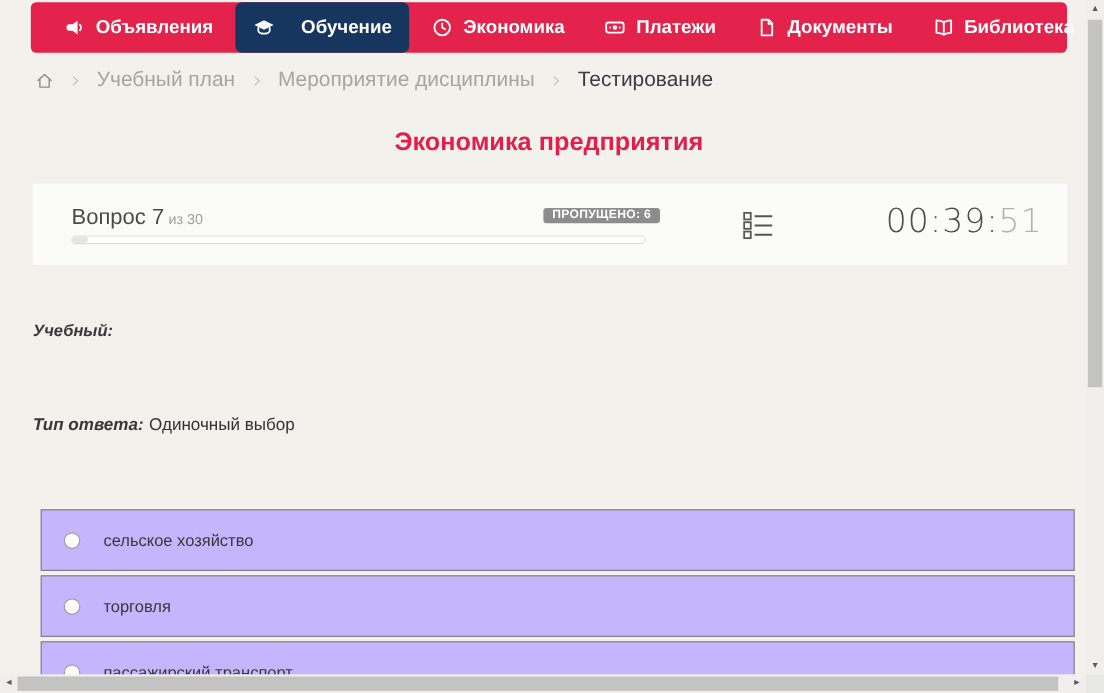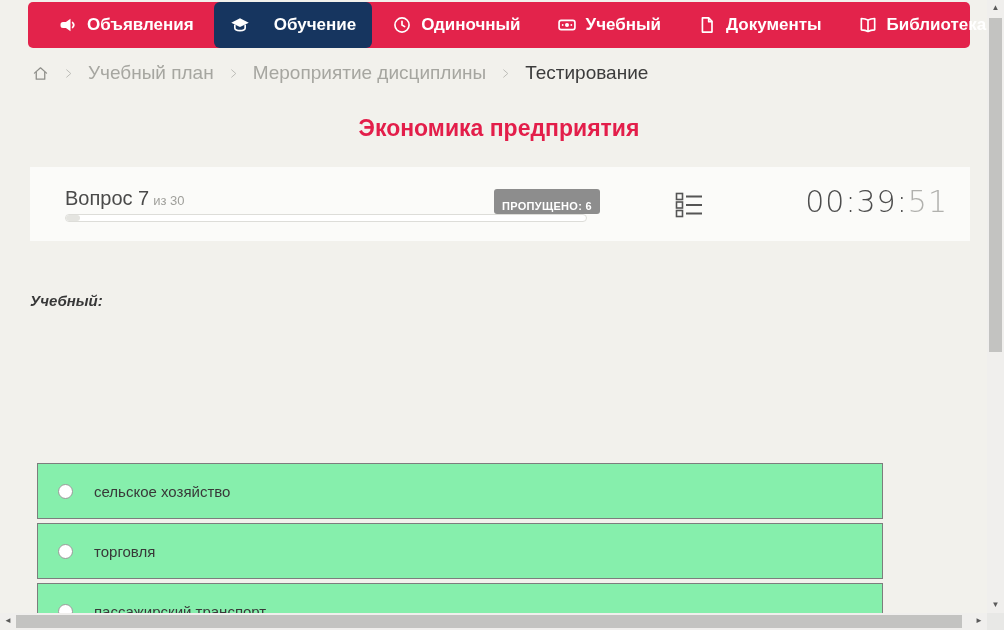--- a/index.html
+++ b/index.html
@@ -45,21 +45,21 @@
   
   .quiz-header {
     position:absolute; left:30px; top:167px; width:940px; height:74px;
     background:#fbfbf9;
   }
   .q-title { position:absolute; left:35px; top:20px; font-size:20px; color:#4a4a4a; }
   .q-of   { font-size:13px; color:#9f9f9b; margin-left:4px; }
   .skip-badge {
     position:absolute; left:464px; top:22px;
     background:#8d8d8d; color:#fff; font-size:11px; font-weight:700;
-    padding:11px 8px 2px; border-radius:3px; letter-spacing:.3px;
+    padding:0 8px 2px; border-radius:3px; letter-spacing:.3px;
   }
   .progress {
     position:absolute; left:35px; top:47px; width:522px; height:8px;
     background:#ffffff; border:1px solid #ddddd9; border-radius:4px; overflow:hidden;
   }
   .progress-fill { height:100%; width:14px; background:#e4e4e0; border-radius:4px; }
   .qlist-btn { position:absolute; left:645px; top:24px; cursor:pointer; }
   .qlist-btn svg { width:28px; height:28px; display:block; }
   .timer {
     position:absolute; right:22px; top:17px; font-size:30px;
@@ -70,21 +70,21 @@
 
   
   .q-heading { position:absolute; left:30px; top:292px; font-size:15px; font-weight:700; font-style:italic; color:#383838; }
   .q-text    { position:absolute; left:30px; top:317px; font-size:16.5px; color:#454545; }
   .q-type    { position:absolute; left:30px; top:378px; font-size:15.5px; color:#333; }
   .q-type-label { font-weight:700; font-style:italic; color:#383838; margin-right:5px; }
 
   
   .options { position:absolute; left:37px; top:463px; width:926px; }
   .option {
-    width:846px; height:56px; background:#86efac; border:1px solid #7d7d7d;
+    width:940px; height:56px; background:#c4b5fd; border:1px solid #7d7d7d;
     margin-bottom:4px; display:flex; align-items:center; cursor:pointer;
   }
   .radio {
     width:15px; height:15px; border:1px solid #9a9a9a; border-radius:50%;
     background:#fff; margin-left:20px; flex:0 0 auto;
   }
   .option-label { font-size:15px; color:#383838; margin-left:21px; }
 
   
   .vscroll {
@@ -134,32 +134,32 @@
       </span>
       <span>Обучение</span>
     </a>
     <a class="nav-item">
       <span class="nav-icon">
         <svg viewBox="0 0 24 24">
             <circle cx="12" cy="12" r="8.5" stroke="#fff" stroke-width="2" fill="none"></circle>
             <path d="M12 7.5V12l3.2 2" stroke="#fff" stroke-width="2" fill="none" stroke-linecap="round"></path>
           </svg>
       </span>
-      <span>Одиночный</span>
+      <span>Экономика</span>
     </a>
     <a class="nav-item">
       <span class="nav-icon">
         <svg viewBox="0 0 24 24">
             <rect x="2.5" y="6.5" width="19" height="11" rx="2.5" stroke="#fff" stroke-width="2" fill="none"></rect>
             <circle cx="12" cy="12" r="2.4" fill="#fff"></circle>
             <circle cx="6.8" cy="12" r="1.1" fill="#fff"></circle>
             <circle cx="17.2" cy="12" r="1.1" fill="#fff"></circle>
           </svg>
       </span>
-      <span>Учебный</span>
+      <span>Платежи</span>
     </a>
     <a class="nav-item">
       <span class="nav-icon">
         <svg viewBox="0 0 24 24">
             <path d="M6.5 3.5h7.5l4 4v13h-11.5z" stroke="#fff" stroke-width="2" fill="none" stroke-linejoin="round"></path>
             <path d="M14 3.5V8h4.3" stroke="#fff" stroke-width="2" fill="none" stroke-linejoin="round"></path>
           </svg>
       </span>
       <span>Документы</span>
     </a>
@@ -223,20 +223,23 @@
           <rect x="1.5" y="19.5" width="6" height="6" stroke="#555" stroke-width="1.6" fill="none"></rect>
           <path d="M11 5.5h16M11 14h16M11 22.5h16" stroke="#555" stroke-width="1.8"></path>
         </svg>
     </span>
     <div class="timer">
       <span>00:39:</span><span class="timer-sec">51</span>
     </div>
   </section>
 
   <div class="q-heading">Учебный:</div>
+  <div class="q-type">
+    <span class="q-type-label">Тип ответа:</span><span>Одиночный выбор</span>
+  </div>
 
   <div class="options">
     <div class="option">
       <span class="radio"></span>
       <span class="option-label">сельское хозяйство</span>
     </div>
     <div class="option">
       <span class="radio"></span>
       <span class="option-label">торговля</span>
     </div>

